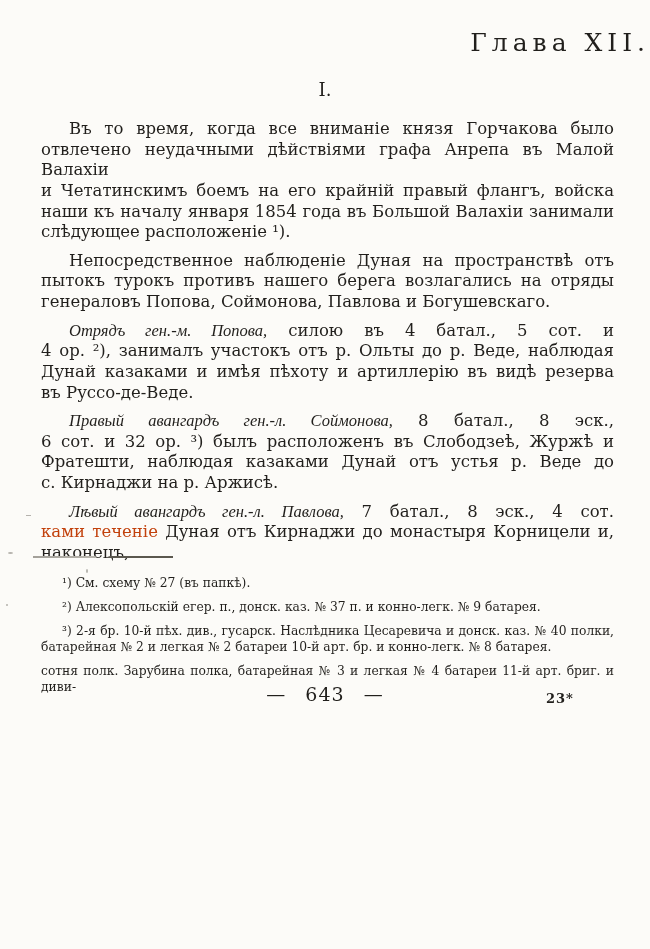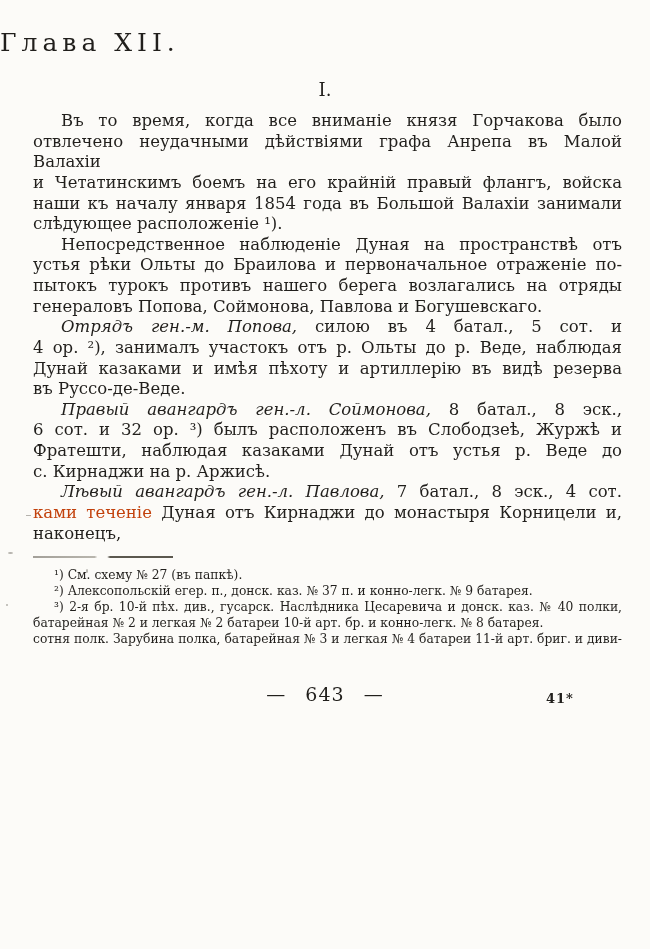--- a/index.html
+++ b/index.html
@@ -4,36 +4,36 @@
 <style>
   html,body { margin:0; padding:0; }
   .page {
     position:relative; width:650px; height:949px;
     background:#fcfbf8;
     font-family:"DejaVu Serif","Liberation Serif",serif;
     color:#211f1c; overflow:hidden;
   }
   .chapter-title {
     position:absolute; top:28px; left:0; width:100%;
-    text-align:left; font-size:25px; letter-spacing:5px;
+    text-align:right; font-size:25px; letter-spacing:5px;
     white-space:nowrap;
   }
   .section-number {
     position:absolute; top:79px; left:0; width:100%;
     text-align:center; font-size:18px;
   }
   .body-text {
     position:absolute; left:33px; top:111px; width:589px;
     font-size:16.5px; line-height:20.62px;
   }
-  .para { margin:0; }
+  .para { margin:8px; }
   .line { text-align:justify; text-align-last:justify; }
   .line.last { text-align-last:auto; }
   .body-text .line.first { text-indent:28px; }
-  .italic { font-style:italic; }
+  .italic { font-style:italic;font-family:Liberation Serif, serif; }
   .faded { color:#c2410c; }
   .fn-sep {
     position:absolute; left:33px; top:556px; width:140px; height:2px;
     background:linear-gradient(90deg,#a3a099 0%,#b8b5ad 44%,
       rgba(0,0,0,0) 46%, rgba(0,0,0,0) 53%, #5b584f 55%, #5b584f 100%);
   }
   .footnotes {
     position:absolute; left:33px; top:567px; width:589px;
     font-size:12.3px; line-height:16.1px;
   }
@@ -65,21 +65,20 @@
   <div class="body-text">
       <div class="para">
         <div class="line first"><span>Въ то время, когда все вниманіе князя Горчакова было</span></div>
         <div class="line"><span>отвлечено неудачными дѣйствіями графа Анрепа въ Малой Валахіи</span></div>
         <div class="line"><span>и Четатинскимъ боемъ на его крайній правый флангъ, войска</span></div>
         <div class="line"><span>наши къ началу января 1854 года въ Большой Валахіи занимали</span></div>
         <div class="line last"><span>слѣдующее расположеніе ¹).</span></div>
       </div>
       <div class="para">
         <div class="line first"><span>Непосредственное наблюденіе Дуная на пространствѣ отъ</span></div>
-        <div class="line"><span>устья рѣки Ольты до Браилова и первоначальное отраженіе по-</span></div>
         <div class="line"><span>пытокъ турокъ противъ нашего берега возлагались на отряды</span></div>
         <div class="line last"><span>генераловъ Попова, Соймонова, Павлова и Богушевскаго.</span></div>
       </div>
       <div class="para">
         <div class="line first"><span class="italic">Отрядъ ген.-м. Попова,</span><span> силою въ 4 батал., 5 сот. и</span></div>
         <div class="line"><span>4 ор. ²), занималъ участокъ отъ р. Ольты до р. Веде, наблюдая</span></div>
         <div class="line"><span>Дунай казаками и имѣя пѣхоту и артиллерію въ видѣ резерва</span></div>
         <div class="line last"><span>въ Руссо-де-Веде.</span></div>
       </div>
       <div class="para">
@@ -108,19 +107,19 @@
         <div class="line first"><span>³) 2-я бр. 10-й пѣх. див., гусарск. Наслѣдника Цесаревича и донск. каз. № 40 полки,</span></div>
         <div class="line last"><span>батарейная № 2 и легкая № 2 батареи 10-й арт. бр. и конно-легк. № 8 батарея.</span></div>
       </div>
       <div class="para">
         <div class="line"><span>сотня полк. Зарубина полка, батарейная № 3 и легкая № 4 батареи 11-й арт. бриг. и диви-</span></div>
       </div>
     </div>
 
   <div class="page-number">— 643 —</div>
 
-  <div class="signature">41*</div>
+  <div class="signature">23*</div>
 
   <div class="speck s1"></div>
   <div class="speck s2"></div>
   <div class="speck s3"></div>
   <div class="speck s4"></div>
 </div>
 
 </body></html>

